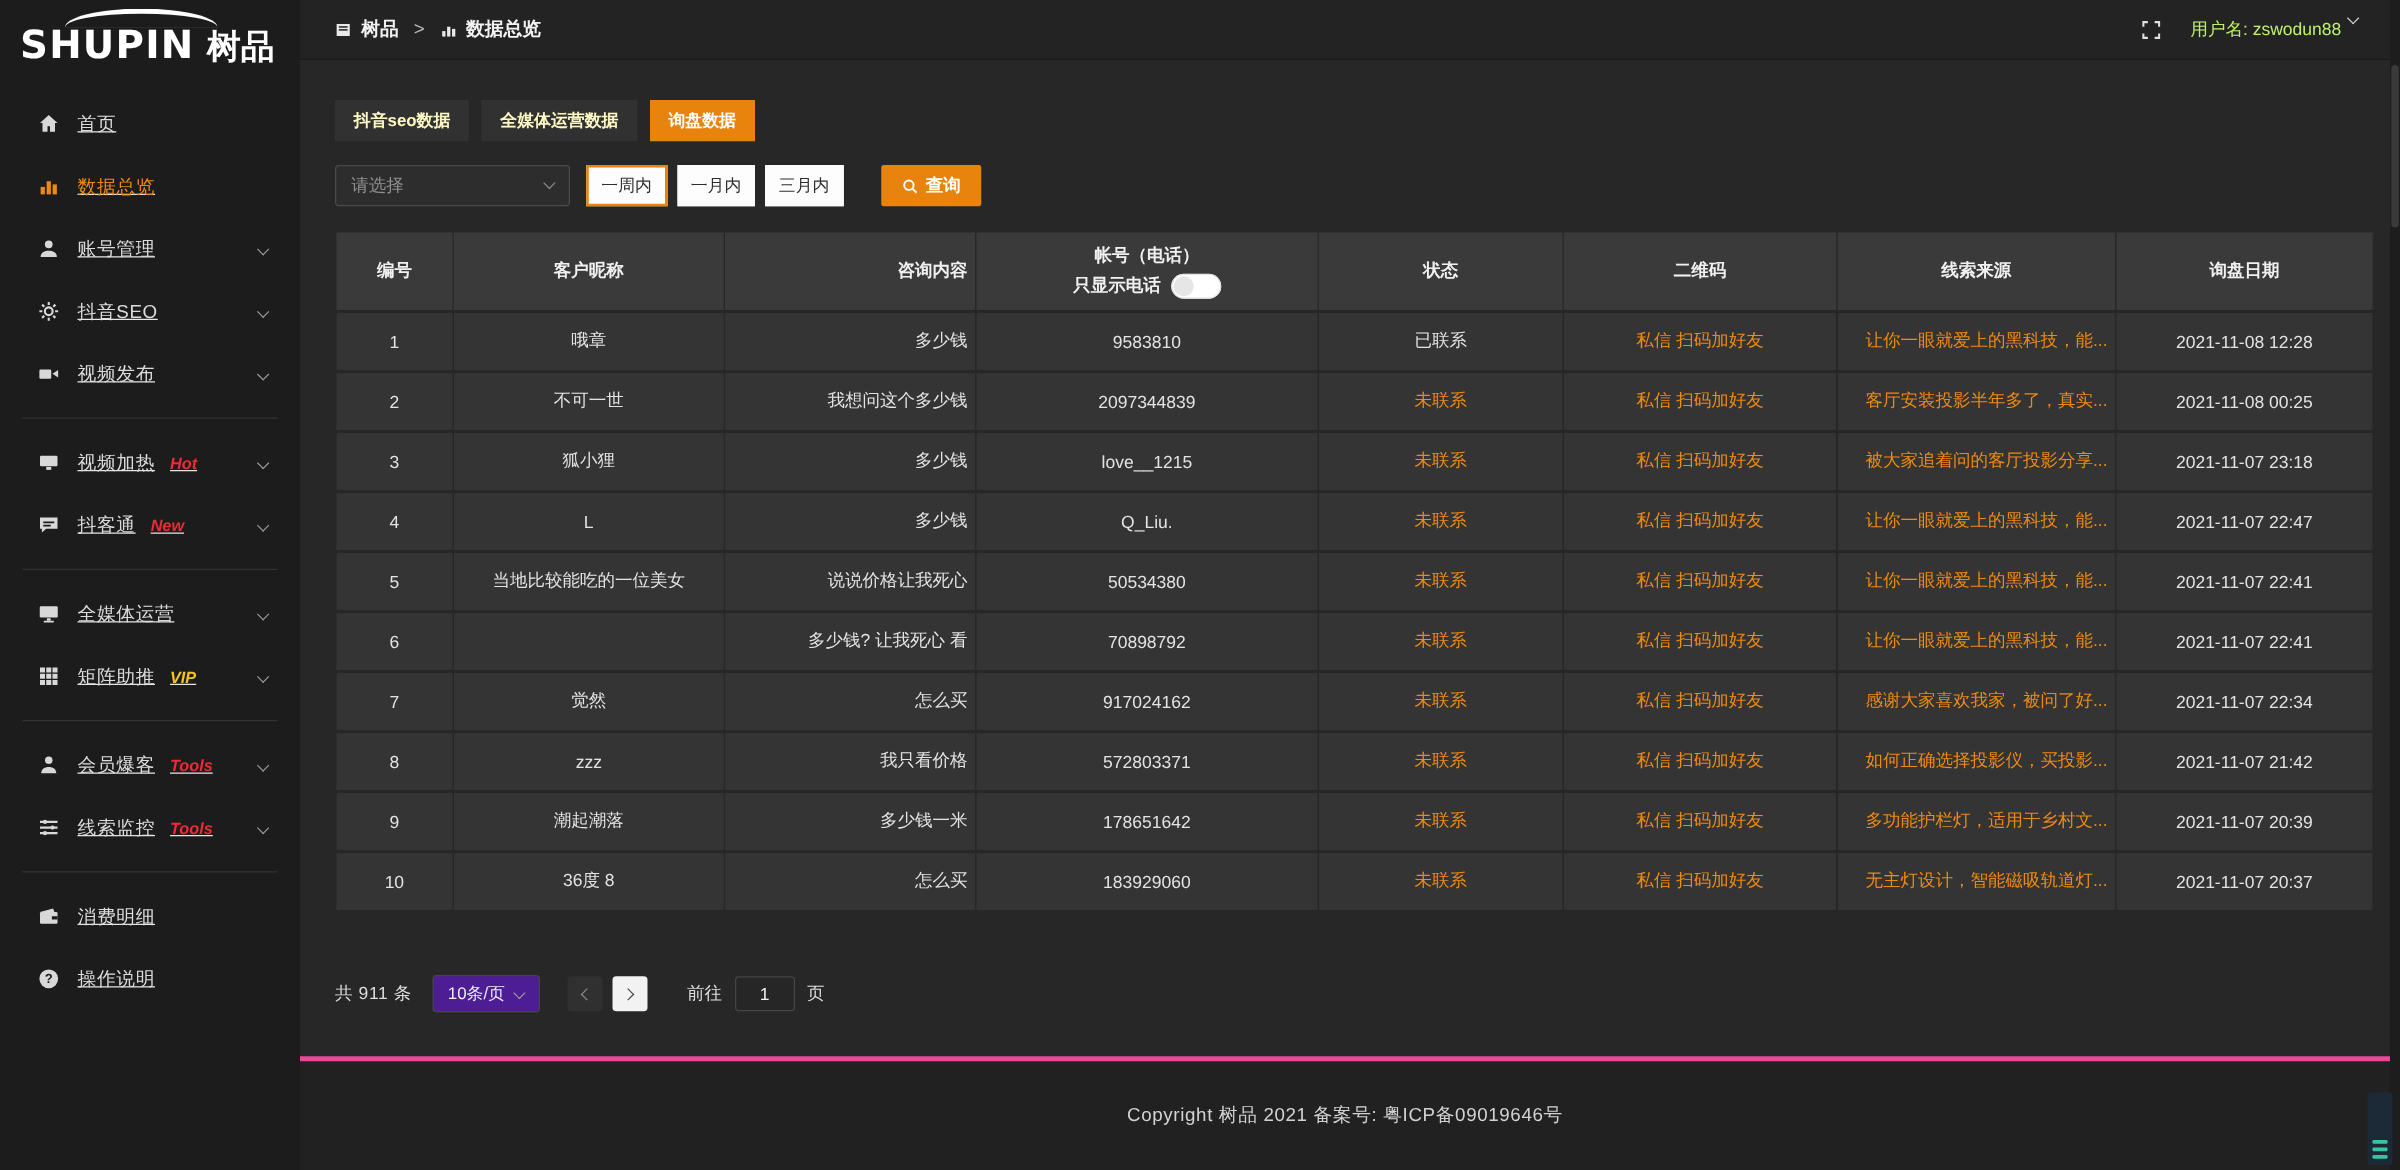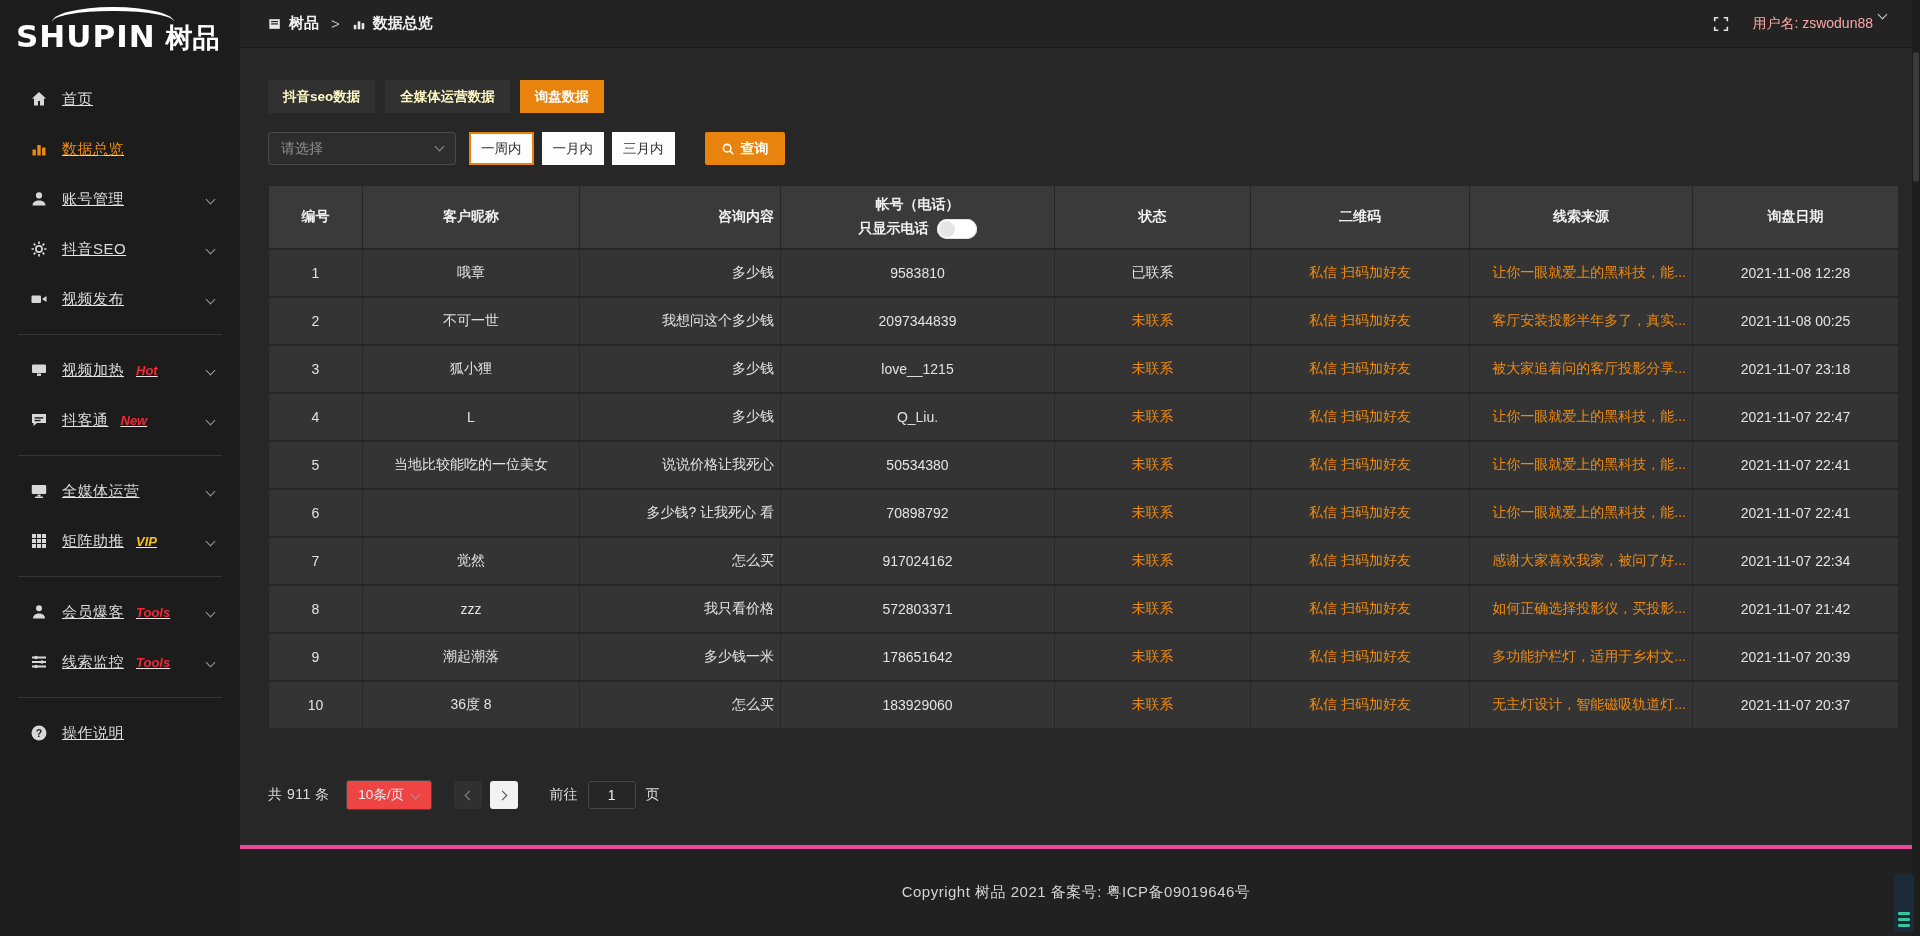--- a/index.html
+++ b/index.html
@@ -28,21 +28,21 @@
   .sb-divider { height:1px; background:#333; margin:10px 18px; }
 
   
   #topbar { position:absolute; left:240px; top:0; width:1672px; height:48px; background:#232323;
             border-bottom:1px solid #191919; display:flex; align-items:center; padding:0 26px 0 28px; }
   .crumb { display:flex; align-items:center; gap:7px; font-size:15px; font-weight:700; color:#f2f2f2; }
   .crumb .sep { color:#bdbdbd; font-weight:400; margin:0 5px; }
   .crumb svg { color:#e9e9e9; }
   #topbar-right { margin-left:auto; display:flex; align-items:center; gap:22px; }
   .fs-btn { width:18px; height:18px; color:#e2e2e2; cursor:pointer; }
-  .user-chip { display:flex; align-items:flex-start; gap:6px; font-size:14px; color:#fca5a5; cursor:pointer; }
+  .user-chip { display:flex; align-items:flex-start; gap:6px; font-size:14px; color:#bef264; cursor:pointer; }
   .chev-down { width:7px; height:7px; border-right:1.6px solid #cfcfcf; border-bottom:1.6px solid #cfcfcf;
                transform:rotate(45deg); margin-top:-4px; }
 
   
   #main { position:absolute; left:240px; top:49px; width:1672px; height:796px; background:#272727; }
   #tabs { position:absolute; left:28px; top:31px; display:flex; gap:10px; }
   .tab { height:33px; padding:0 15px; background:#313131; border:none; color:#fef9c3; font-size:13.5px;
          font-weight:700; cursor:pointer; font-family:inherit; }
   .tab.active { background:#e8830d; color:#fff; }
 
@@ -69,21 +69,21 @@
   .toggle { width:40px; height:20px; background:#fff; border-radius:10px; position:relative; cursor:pointer;
             display:inline-block; box-shadow:0 0 0 1px #e2e2e2 inset; }
   .toggle::after { content:""; position:absolute; left:2px; top:2px; width:16px; height:16px; background:#e6e6e6;
                    border-radius:50%; }
   .txt-orange { color:#ef8a10; }
   td.link { color:#ef8a10; cursor:pointer; }
 
   
   #pager { position:absolute; left:28px; top:731px; display:flex; align-items:center; font-size:14px; color:#dedede; }
   #pager .total { margin-right:16px; letter-spacing:0.5px; }
-  .psize { width:86px; height:30px; background:#ef4444; border:1px solid #454545; border-radius:3px;
+  .psize { width:86px; height:30px; background:#4c1d95; border:1px solid #454545; border-radius:3px;
            display:flex; align-items:center; justify-content:center; gap:8px; color:#ededed; cursor:pointer;
            margin-right:22px; font-size:13.5px; }
   .psize .chev-down { border-color:#9a9a9a; margin-top:-2px; }
   .pbtn { min-width:28px; height:28px; margin-right:8px; border:none; border-radius:3px; background:#f2f2f2;
           color:#333; font-size:13.5px; font-weight:700; cursor:pointer; display:inline-flex; align-items:center;
           justify-content:center; font-family:inherit; }
   .pbtn.active { background:#e8830d; color:#fff; }
   .pbtn.nav-dark { background:#303030; }
   .arrow { width:7px; height:7px; border-right:1.8px solid #8a8a8a; border-bottom:1.8px solid #8a8a8a; display:inline-block; }
   .arrow.left { transform:rotate(135deg); margin-left:3px; }
@@ -237,20 +237,30 @@
             <circle cx="6" cy="4.5" r="1.7" fill="currentColor" stroke="none"></circle>
             <circle cx="12" cy="9" r="1.7" fill="currentColor" stroke="none"></circle>
             <circle cx="6" cy="13.5" r="1.7" fill="currentColor" stroke="none"></circle>
           </svg>
         </span>
         <span class="sb-label">线索监控</span>
         <span class="sb-tag tag-red">Tools</span>
         <span class="sb-chev"></span>
       </div>
       <div class="sb-divider"></div>
+      <div class="sb-item">
+        <span class="sb-ico">
+          <svg width="18" height="18" viewBox="0 0 18 18" fill="currentColor">
+            <path d="M2 5.5 12.5 2.8l1 2.7z"></path>
+            <rect x="2" y="5.5" width="14" height="9.5" rx="1"></rect>
+            <rect x="11.5" y="9" width="4.5" height="2.6" fill="#1c1c1c"></rect>
+          </svg>
+        </span>
+        <span class="sb-label">消费明细</span>
+      </div>
       <div class="sb-item">
         <span class="sb-ico">
           <svg width="18" height="18" viewBox="0 0 18 18">
             <circle cx="9" cy="9" r="7.5" fill="currentColor"></circle>
             <text x="9" y="12.6" text-anchor="middle" font-size="10.5" font-weight="bold" fill="#1c1c1c">?</text>
           </svg>
         </span>
         <span class="sb-label">操作说明</span>
       </div>
     </nav>

